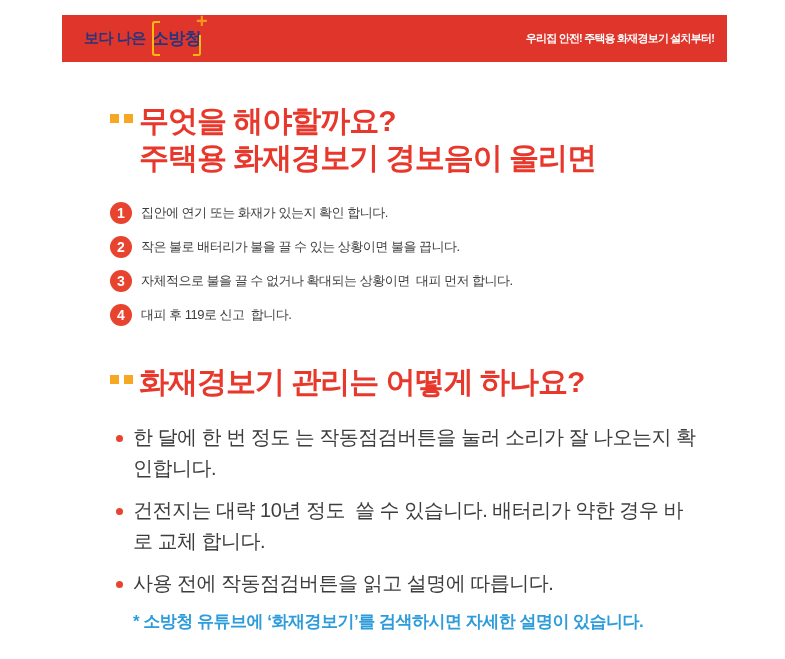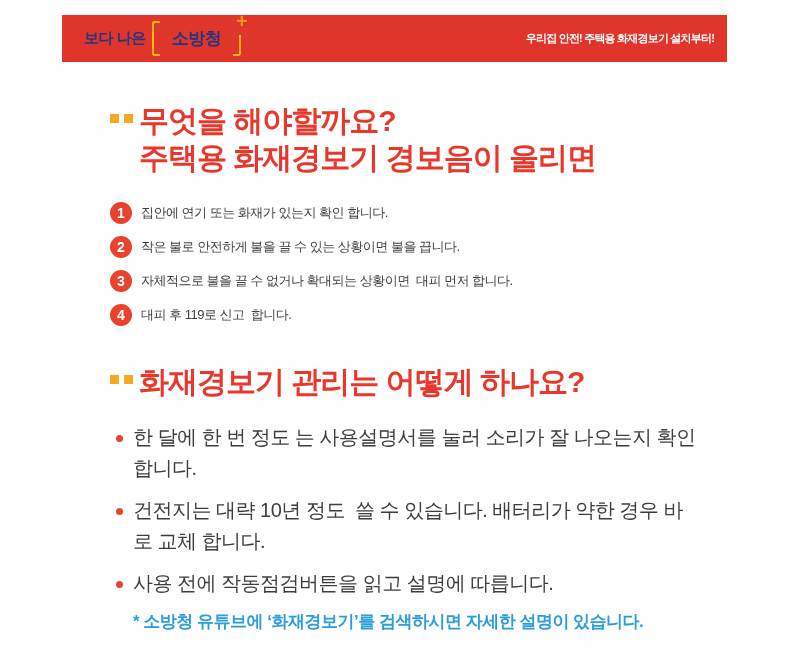--- a/index.html
+++ b/index.html
@@ -7,21 +7,21 @@
               font-family:"Liberation Sans","DejaVu Sans",sans-serif; }
   .page { position:relative; width:785px; height:497px; background:#ffffff; }
 
   
   .banner { position:absolute; left:62px; top:15px; width:665px; height:47px;
             background:#E0352B; display:flex; align-items:center;
             justify-content:space-between; padding:0 13px 0 22px; }
   .logo { display:flex; align-items:center; color:#26357E; font-weight:bold;
           font-size:15px; letter-spacing:-0.5px; }
   .logo-prefix { margin-right:6px; }
-  .logo-bracket { position:relative; padding:4px 20px; font-size:17px; }
+  .logo-bracket { position:relative; padding:4px 0; font-size:17px; }
   .logo-bracket::before { content:""; position:absolute; left:0; top:-2px; bottom:-2px;
           width:6px; border:2.5px solid #FDB813; border-right:none; border-radius:3px 0 0 3px; }
   .logo-bracket::after { content:""; position:absolute; right:0; bottom:-2px; height:60%;
           width:6px; border:2.5px solid #FDB813; border-top:none; border-left:none;
           border-radius:0 0 3px 0; }
   .logo-plus { position:absolute; top:-12px; right:-6px; color:#F7941D;
           font-size:20px; font-weight:bold; line-height:1; }
   .slogan { color:#ffffff; font-weight:bold; font-size:11px; letter-spacing:-0.8px; }
 
   
@@ -83,21 +83,21 @@
       </div>
     </div>
 
     <div class="num-list">
       <div class="num-item">
         <span class="num-circle">1</span>
         <span class="num-text">집안에 연기 또는 화재가 있는지 확인 합니다.</span>
       </div>
       <div class="num-item">
         <span class="num-circle">2</span>
-        <span class="num-text">작은 불로 안전하게 불을 끌 수 있는 상황이면 불을 끕니다.</span>
+        <span class="num-text">작은 불로 배터리가 불을 끌 수 있는 상황이면 불을 끕니다.</span>
       </div>
       <div class="num-item">
         <span class="num-circle">3</span>
         <span class="num-text">자체적으로 불을 끌 수 없거나 확대되는 상황이면  대피 먼저 합니다.</span>
       </div>
       <div class="num-item">
         <span class="num-circle">4</span>
         <span class="num-text">대피 후 119로 신고  합니다.</span>
       </div>
     </div>
@@ -106,21 +106,21 @@
       <span class="marker">
         <span class="sq"></span>
         <span class="sq"></span>
       </span>
       <div class="heading">화재경보기 관리는 어떻게 하나요?</div>
     </div>
 
     <div class="bullet-list">
       <div class="bullet-item">
         <span class="dot"></span>
-        <span class="bullet-text">한 달에 한 번 정도 는 사용설명서를 눌러 소리가 잘 나오는지 확인합니다.</span>
+        <span class="bullet-text">한 달에 한 번 정도 는 작동점검버튼을 눌러 소리가 잘 나오는지 확인합니다.</span>
       </div>
       <div class="bullet-item">
         <span class="dot"></span>
         <span class="bullet-text">건전지는 대략 10년 정도  쓸 수 있습니다. 배터리가 약한 경우 바로 교체 합니다.</span>
       </div>
       <div class="bullet-item">
         <span class="dot"></span>
         <span class="bullet-text">사용 전에 작동점검버튼을 읽고 설명에 따릅니다.</span>
       </div>
     </div>

